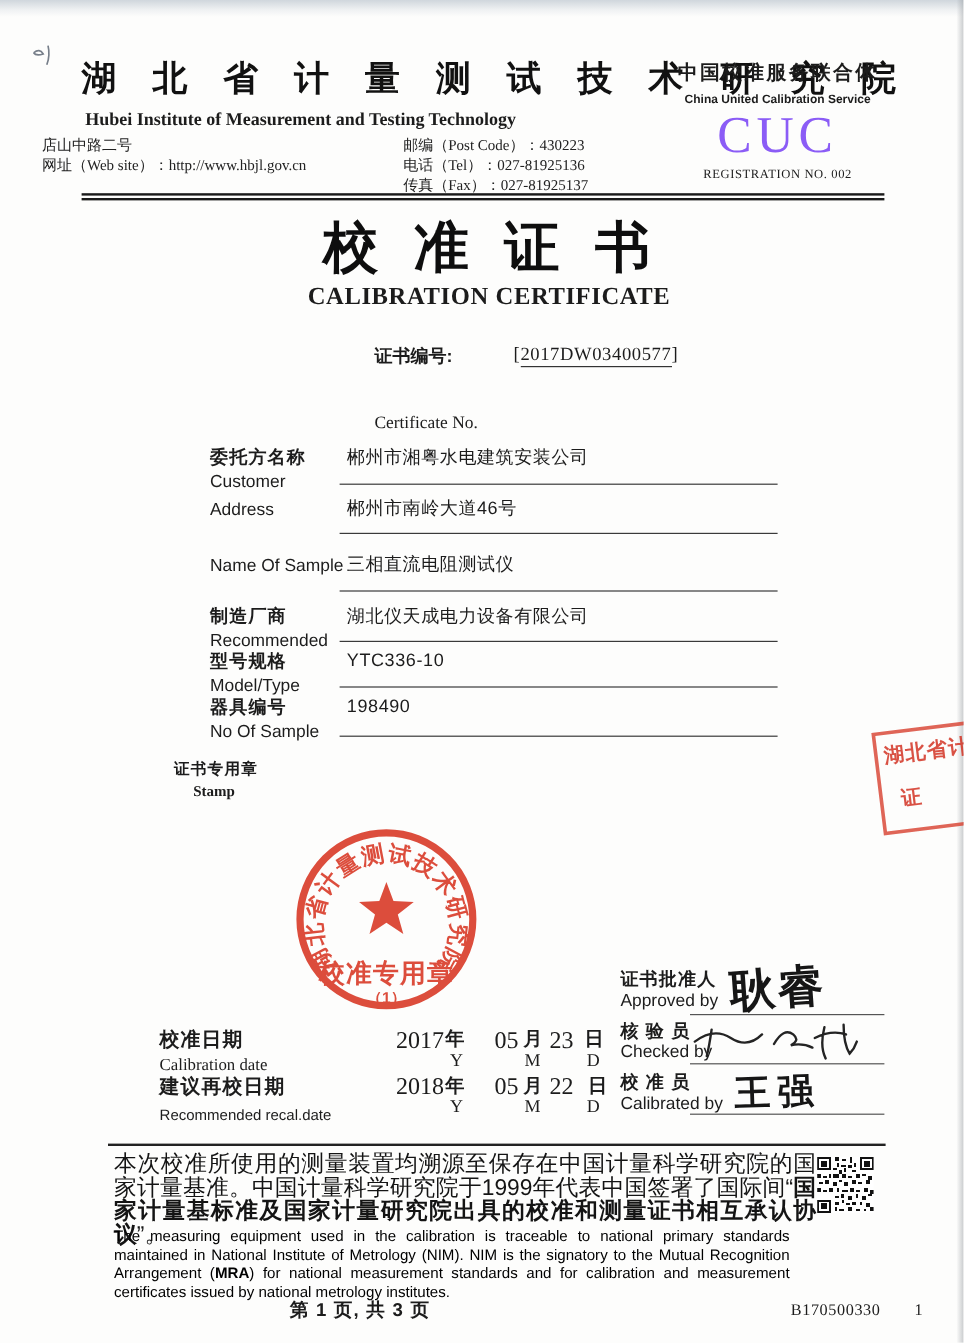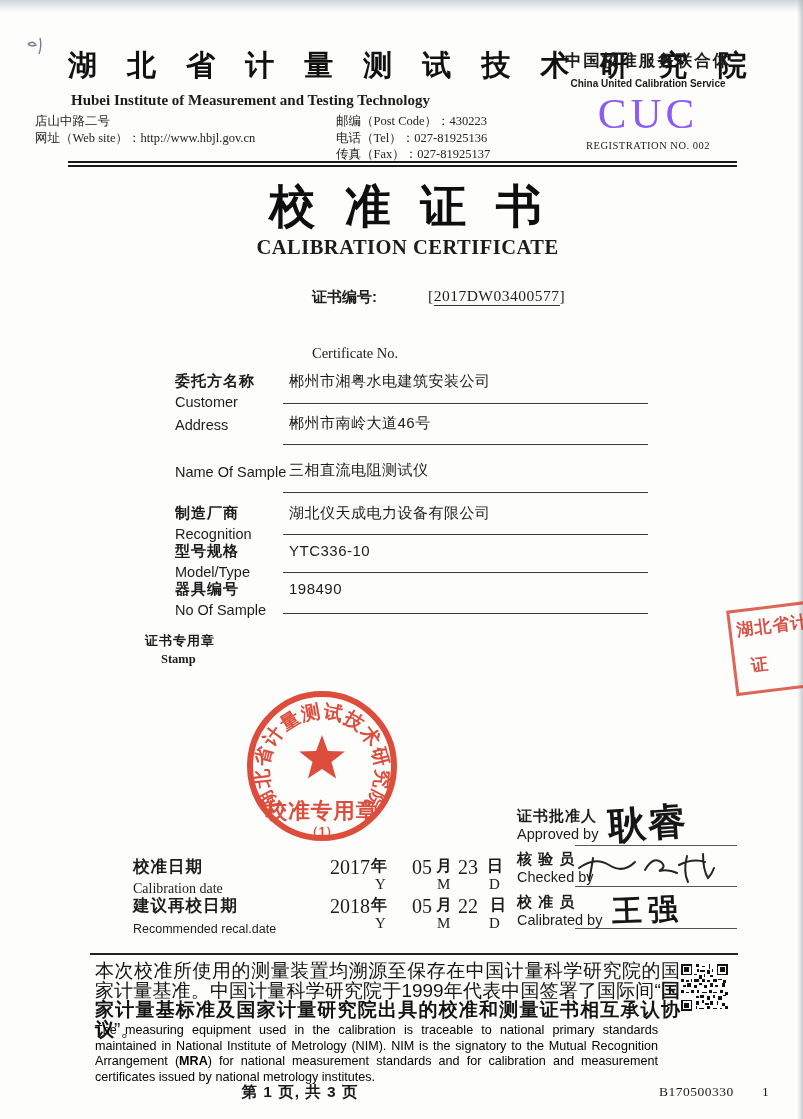--- a/index.html
+++ b/index.html
@@ -134,21 +134,21 @@
   <div class="f-val">郴州市南岭大道46号</div>
   <div class="f-line" style="top:30px"></div>
 </div>
 <div class="field-row" style="top:461px">
   <div class="f-en">Name Of Sample</div>
   <div class="f-val">三相直流电阻测试仪</div>
   <div class="f-line" style="top:31px"></div>
 </div>
 <div class="field-row" style="top:504px">
   <div class="f-zh">制造厂商</div>
-  <div class="f-en">Recognition</div>
+  <div class="f-en">Recommended</div>
   <div class="f-val">湖北仪天成电力设备有限公司</div>
   <div class="f-line" style="top:30px"></div>
 </div>
 <div class="field-row" style="top:542px">
   <div class="f-zh">型号规格</div>
   <div class="f-en">Model/Type</div>
   <div class="f-val">YTC336-10</div>
   <div class="f-line" style="top:30px"></div>
 </div>
 <div class="field-row" style="top:580px">

